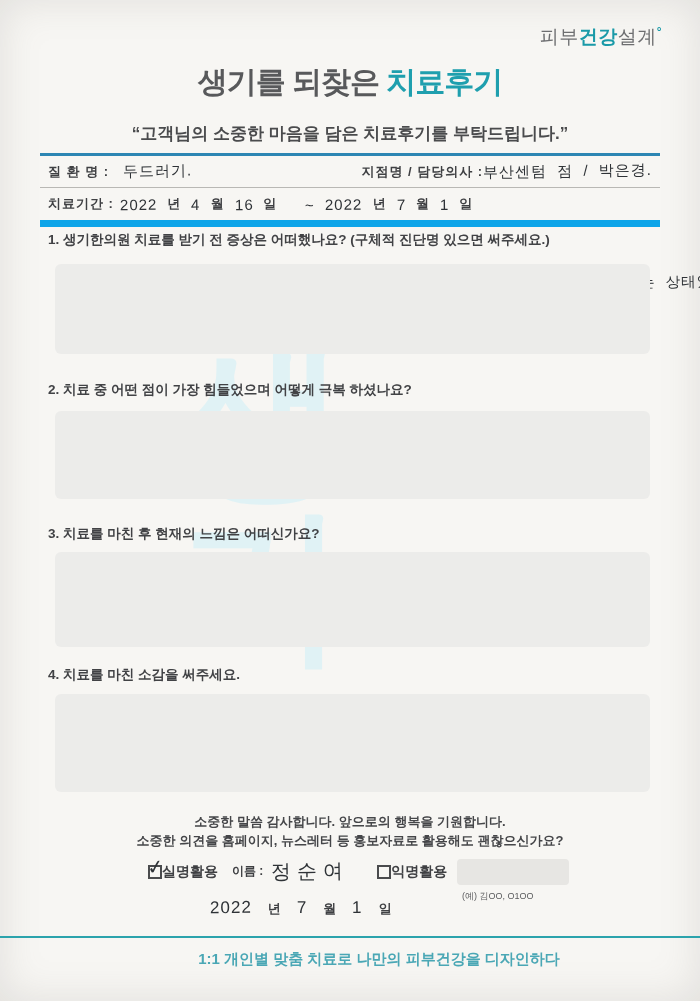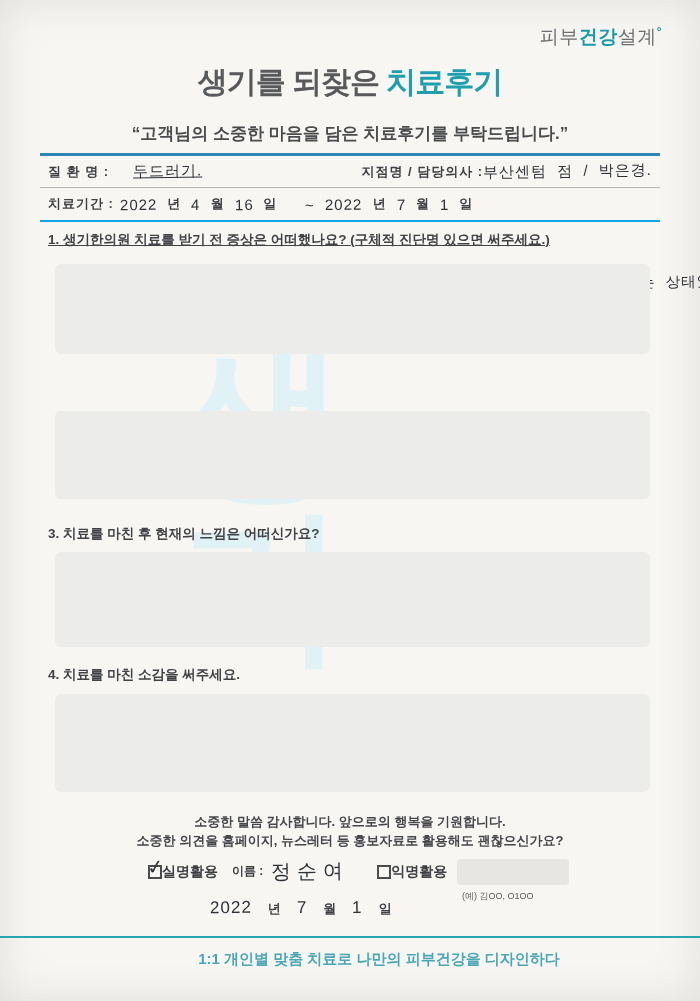--- a/index.html
+++ b/index.html
@@ -37,21 +37,21 @@
     color: #58595b; letter-spacing: -1px; z-index: 2;
   }
   .title .accent { color: #1f9fae; }
   .subtitle {
     position: absolute; top: 122px; left: 0; width: 100%;
     text-align: center; font-size: 17px; font-weight: 700;
     color: #4a4b4d; z-index: 2;
   }
   .info-table {
     position: absolute; left: 40px; top: 153px; width: 620px;
-    border-top: 3px solid #2d86b3; border-bottom: 2px solid #0ea5e9;
+    border-top: 3px solid #2d86b3; border-bottom: 7px solid #0ea5e9;
     z-index: 2; background: transparent;
   }
   .info-row { display: flex; align-items: center; height: 32px; padding: 0 8px; }
   .info-row.first { border-bottom: 1px solid #b9b8b4; }
   .plabel { font-size: 13px; font-weight: 700; color: #3f4043; letter-spacing: 1px; white-space: nowrap; }
   .hand {
     font-family: "Liberation Sans", sans-serif;
     color: #2e3236; font-size: 15px;
     letter-spacing: 1px; word-spacing: 5px;
     transform: rotate(-0.8deg); display: inline-block;
@@ -126,21 +126,21 @@
 
   <div class="title">
     <span>생기를 되찾은 </span><span class="accent">치료후기</span>
   </div>
 
   <div class="subtitle">“고객님의 소중한 마음을 담은 치료후기를 부탁드립니다.”</div>
 
   <div class="info-table">
     <div class="info-row first">
       <span class="plabel">질 환 명 :</span>
-      <span class="hand" style="margin-left:24px;text-decoration:underline;">두드러기.</span>
+      <span class="hand" style="margin-left:14px;">두드러기.</span>
       <span class="right">
         <span class="plabel">지점명 / 담당의사 :</span>
         <span class="hand">부산센텀 점 / 박은경.</span>
       </span>
     </div>
     <div class="info-row">
       <span class="plabel">치료기간 :</span>
       <span class="period-seq">
         <span class="hand">2022</span>
         <span class="plabel">년</span>
@@ -151,29 +151,30 @@
         <span class="hand" style="margin-left:18px;">~ 2022</span>
         <span class="plabel">년</span>
         <span class="hand">7</span>
         <span class="plabel">월</span>
         <span class="hand">1</span>
         <span class="plabel">일</span>
       </span>
     </div>
   </div>
 
-  <div class="question" style="top:231px;text-decoration:underline;">1. 생기한의원 치료를 받기 전 증상은 어떠했나요? (구체적 진단명 있으면 써주세요.)</div>
+  <div class="question" style="top:231px;">1. 생기한의원 치료를 받기 전 증상은 어떠했나요? (구체적 진단명 있으면 써주세요.)</div>
   <div class="answer-box" style="top:264px; height:90px;"></div>
   <div class="answer-line" style="left:95px; top:276px;">
     <span class="hand">신체 전체적으로 두드러기 증상이 발현되어 양방치료 하였으나 효과가 없는 상태였습니다.</span>
   </div>
   <div class="answer-line" style="left:105px; top:312px;">
     <span class="hand">환부가 전체적으로 붉고 큰 상태였습니다.</span>
   </div>
 
+  <div class="question" style="top:381px;">2. 치료 중 어떤 점이 가장 힘들었으며 어떻게 극복 하셨나요?</div>
   <div class="answer-box" style="top:411px; height:88px;"></div>
   <div class="answer-line" style="left:95px; top:424px;">
     <span class="hand">치료중에는 딱히 힘든 점이 없었습니다.</span>
   </div>
 
   <div class="question" style="top:525px;">3. 치료를 마친 후 현재의 느낌은 어떠신가요?</div>
   <div class="answer-box" style="top:552px; height:95px;"></div>
   <div class="answer-line" style="left:100px; top:568px;">
     <span class="hand">치료 두드러기 증상이 많이 호전되어 기분이 좋습니다.</span>
   </div>

